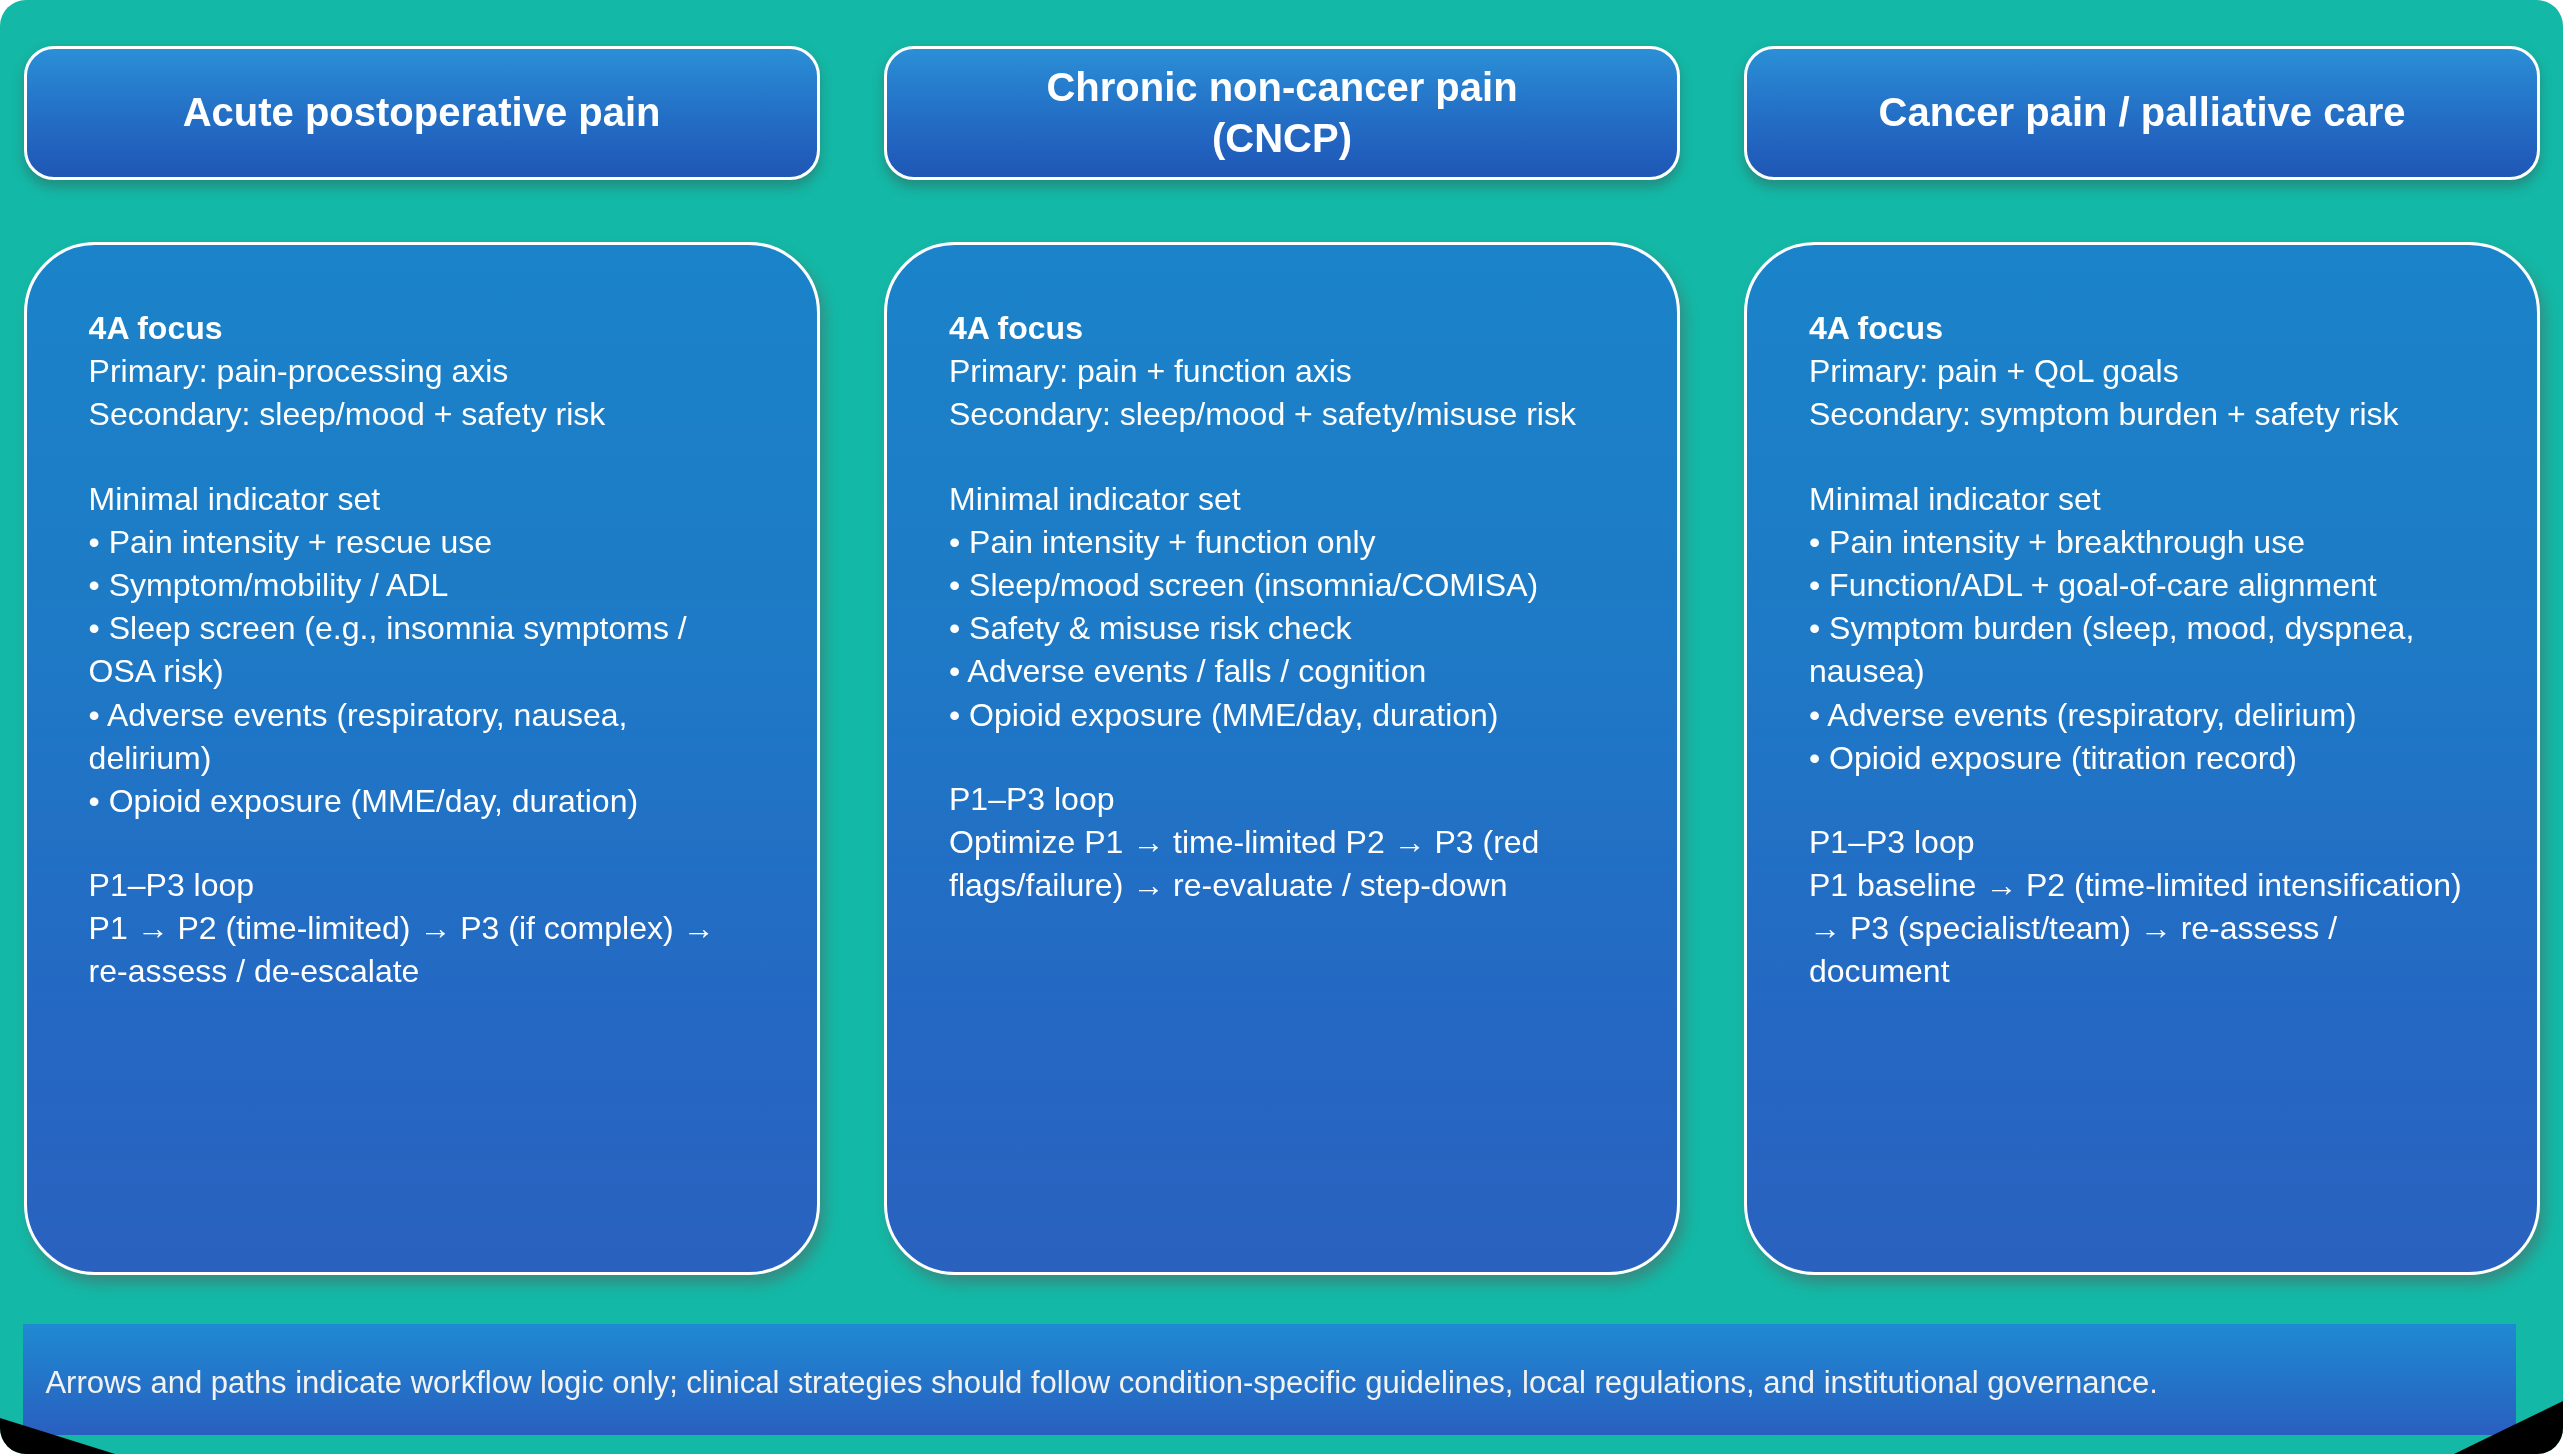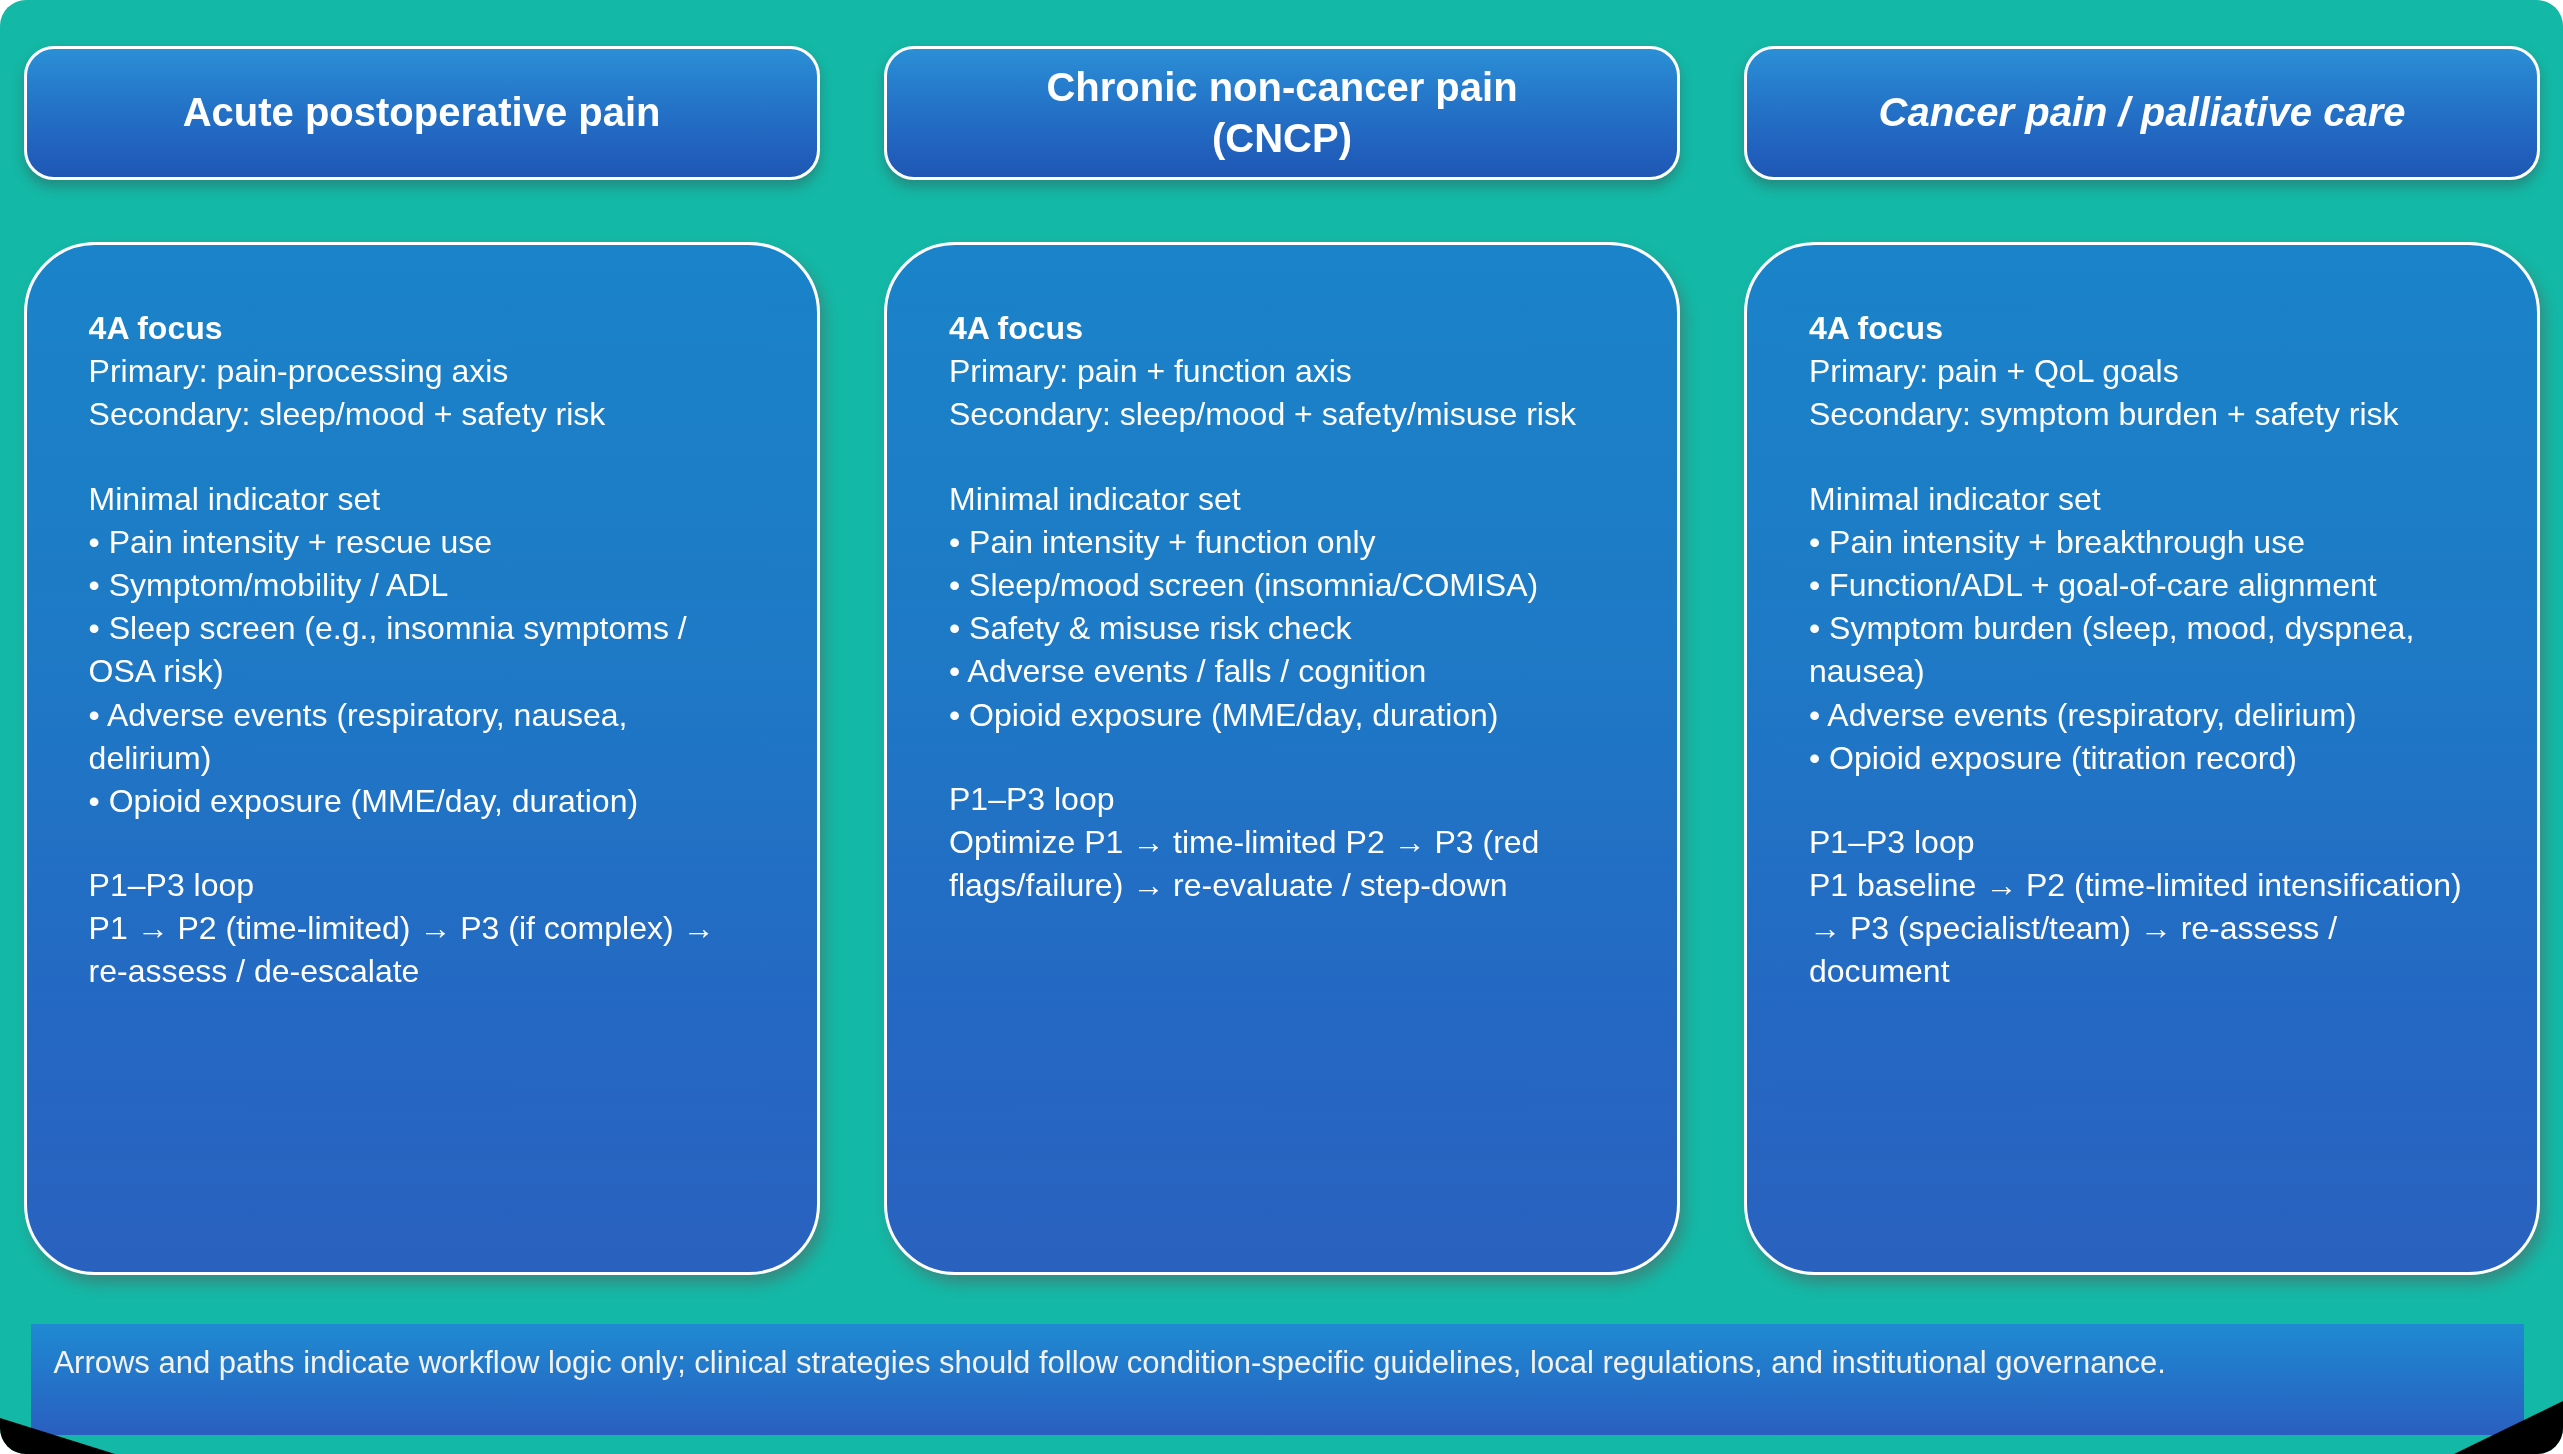--- a/index.html
+++ b/index.html
@@ -33,21 +33,21 @@
   }
   .header-box .hline {
     color: #ffffff;
     font-size: 40px;
     font-weight: bold;
     line-height: 1.28;
     white-space: nowrap;
   }
   .hb-1 { left: 23.6px; }
   .hb-2 { left: 884px; }
-  .hb-3 { left: 1744px; font-style: italic; }
+  .hb-3 { left: 1744px; }
 
   
   .content-box {
     position: absolute;
     top: 242px;
     height: 1033px;
     width: 796px;
     border-radius: 71px;
     border: 3.7px solid #ffffff;
     box-sizing: border-box;
@@ -64,27 +64,27 @@
     font-size: 32px;
     line-height: 1.35;
     font-weight: normal;
   }
   .content-box .bold { font-weight: bold; }
   .section-gap { height: 41px; }
 
   
   .footer-banner {
     position: absolute;
-    left: 31px;
+    left: 23px;
     top: 1324px;
     width: 2493px;
     height: 111px;
     background: linear-gradient(180deg, #1f8ad2 0%, #2472c8 55%, #2a5fc0 100%);
     display: flex;
-    align-items: center;
+    align-items: flex-end;
     padding: 0 22.4px 34px 22.4px;
     box-sizing: border-box;
   }
   .footer-banner .note {
     color: #f2f2f0;
     font-size: 31px;
     line-height: 1.2;
     white-space: nowrap;
   }
 

